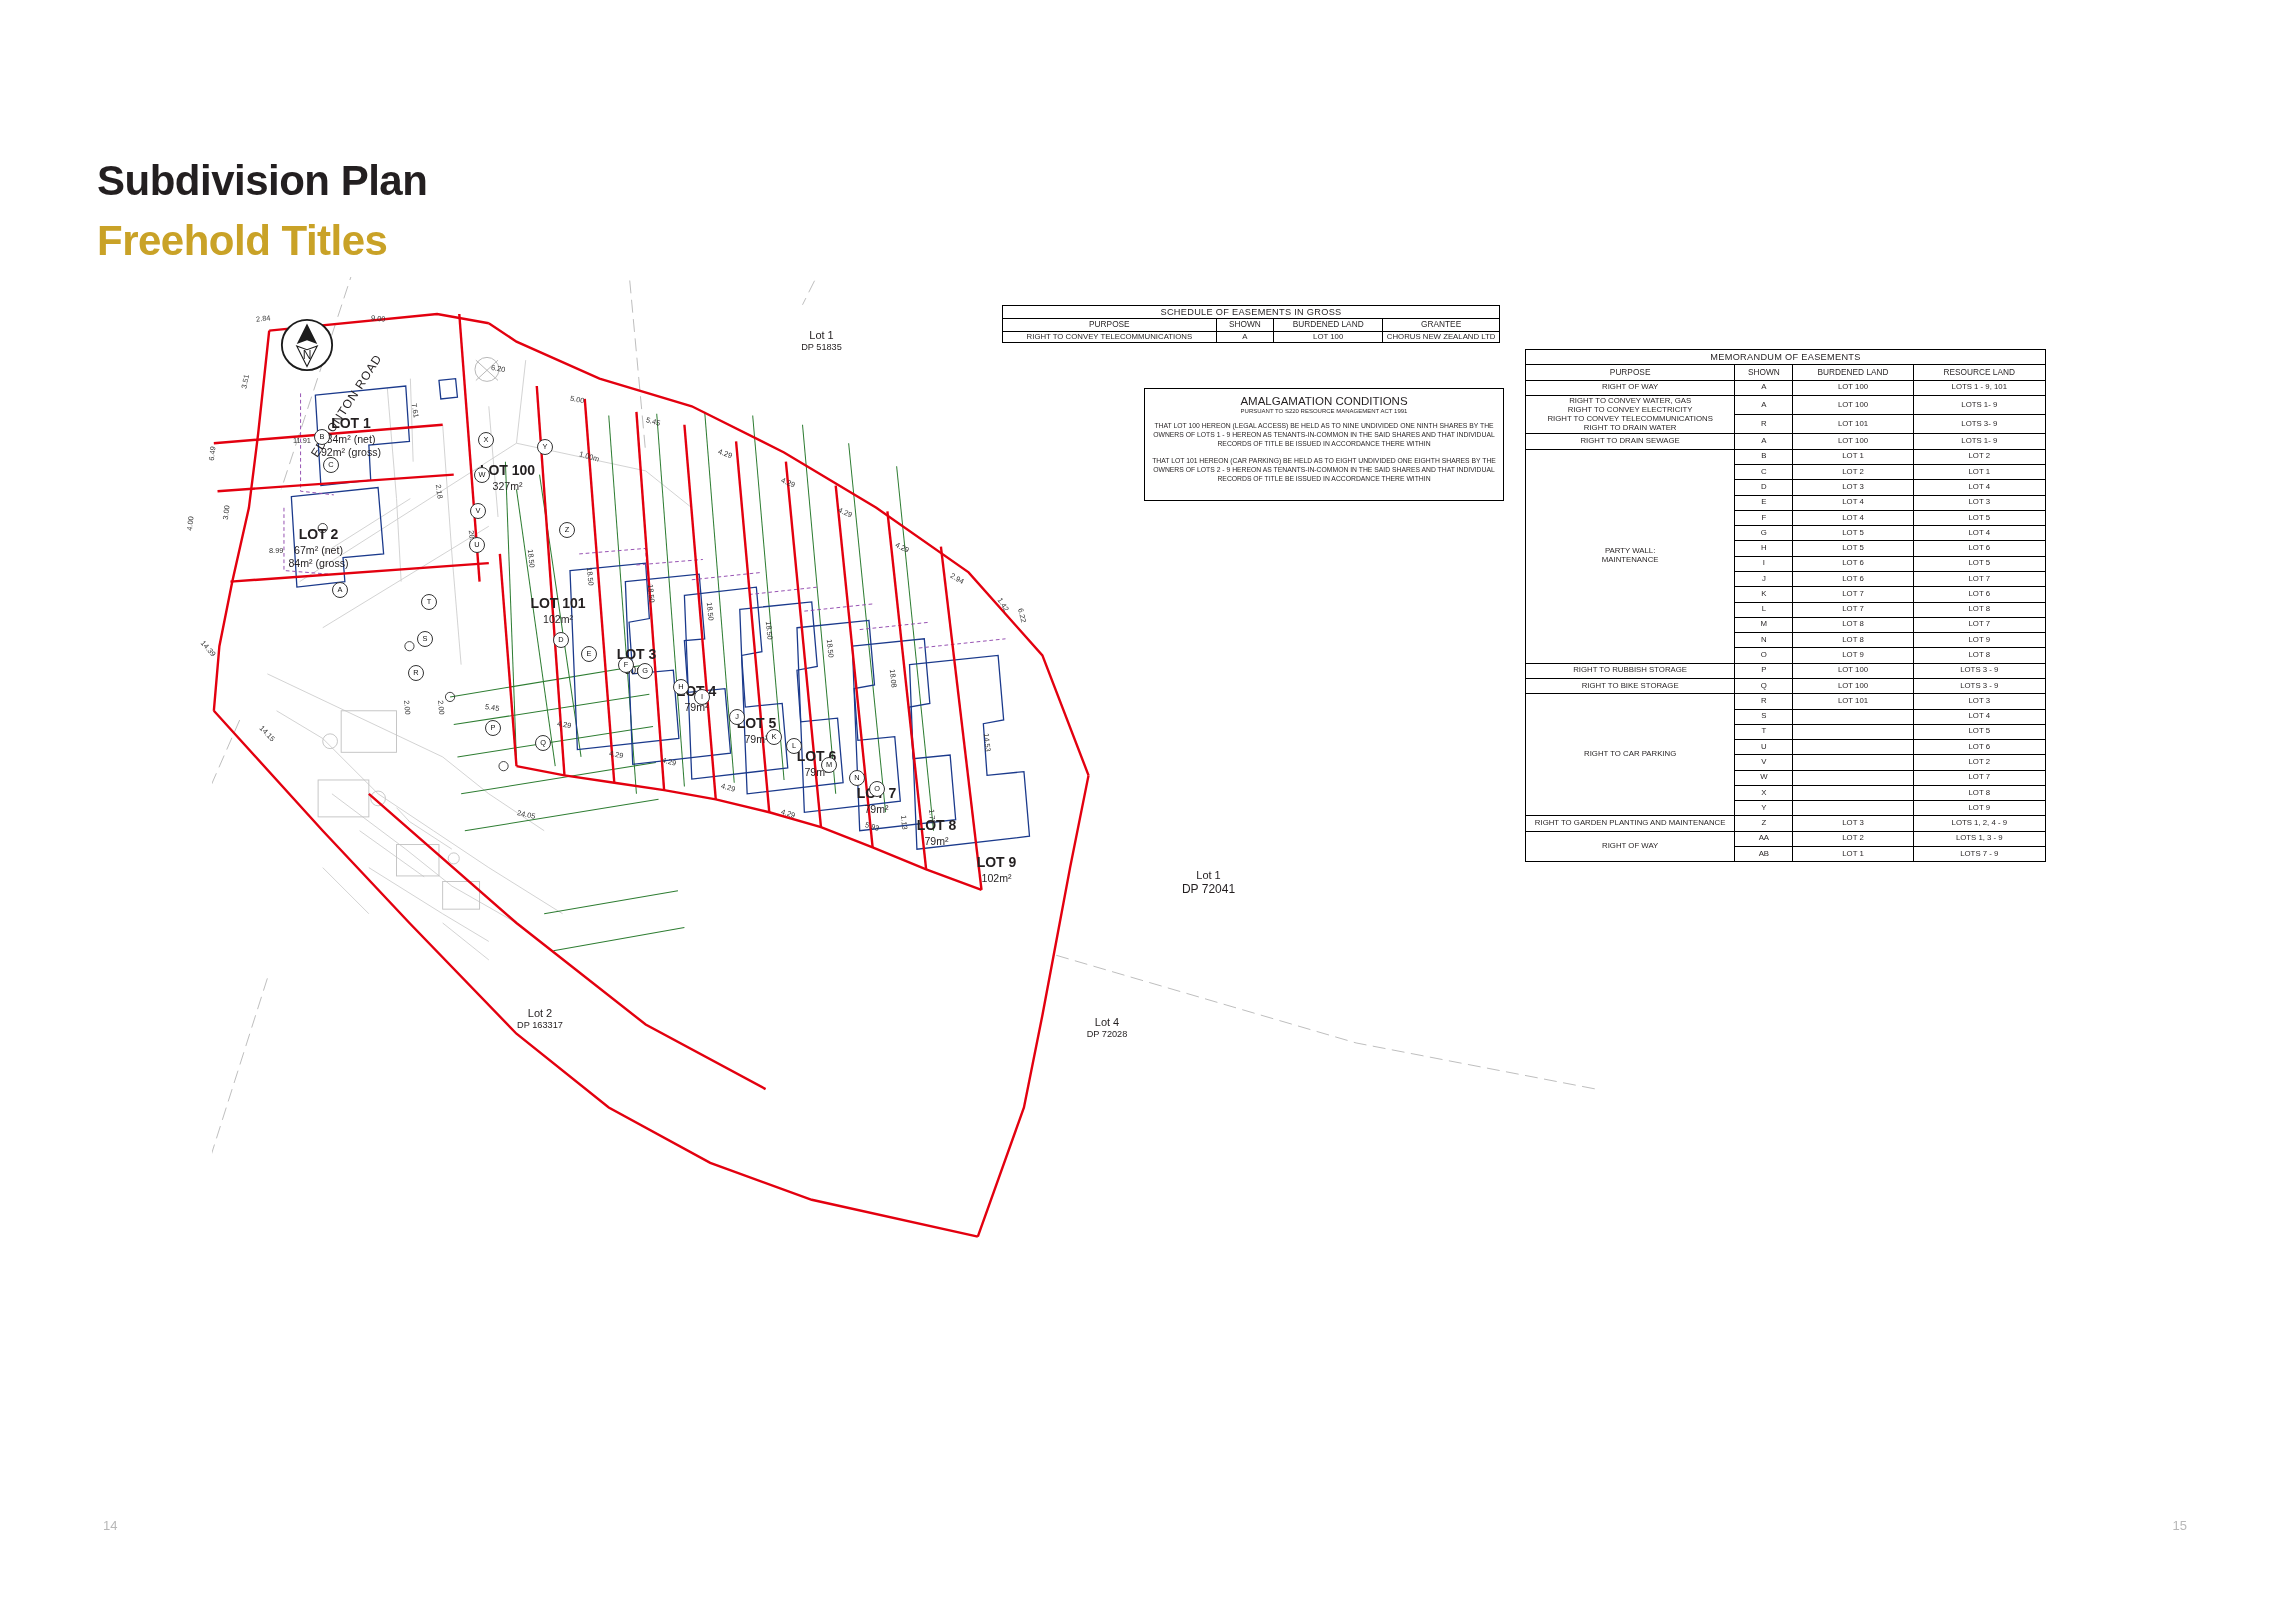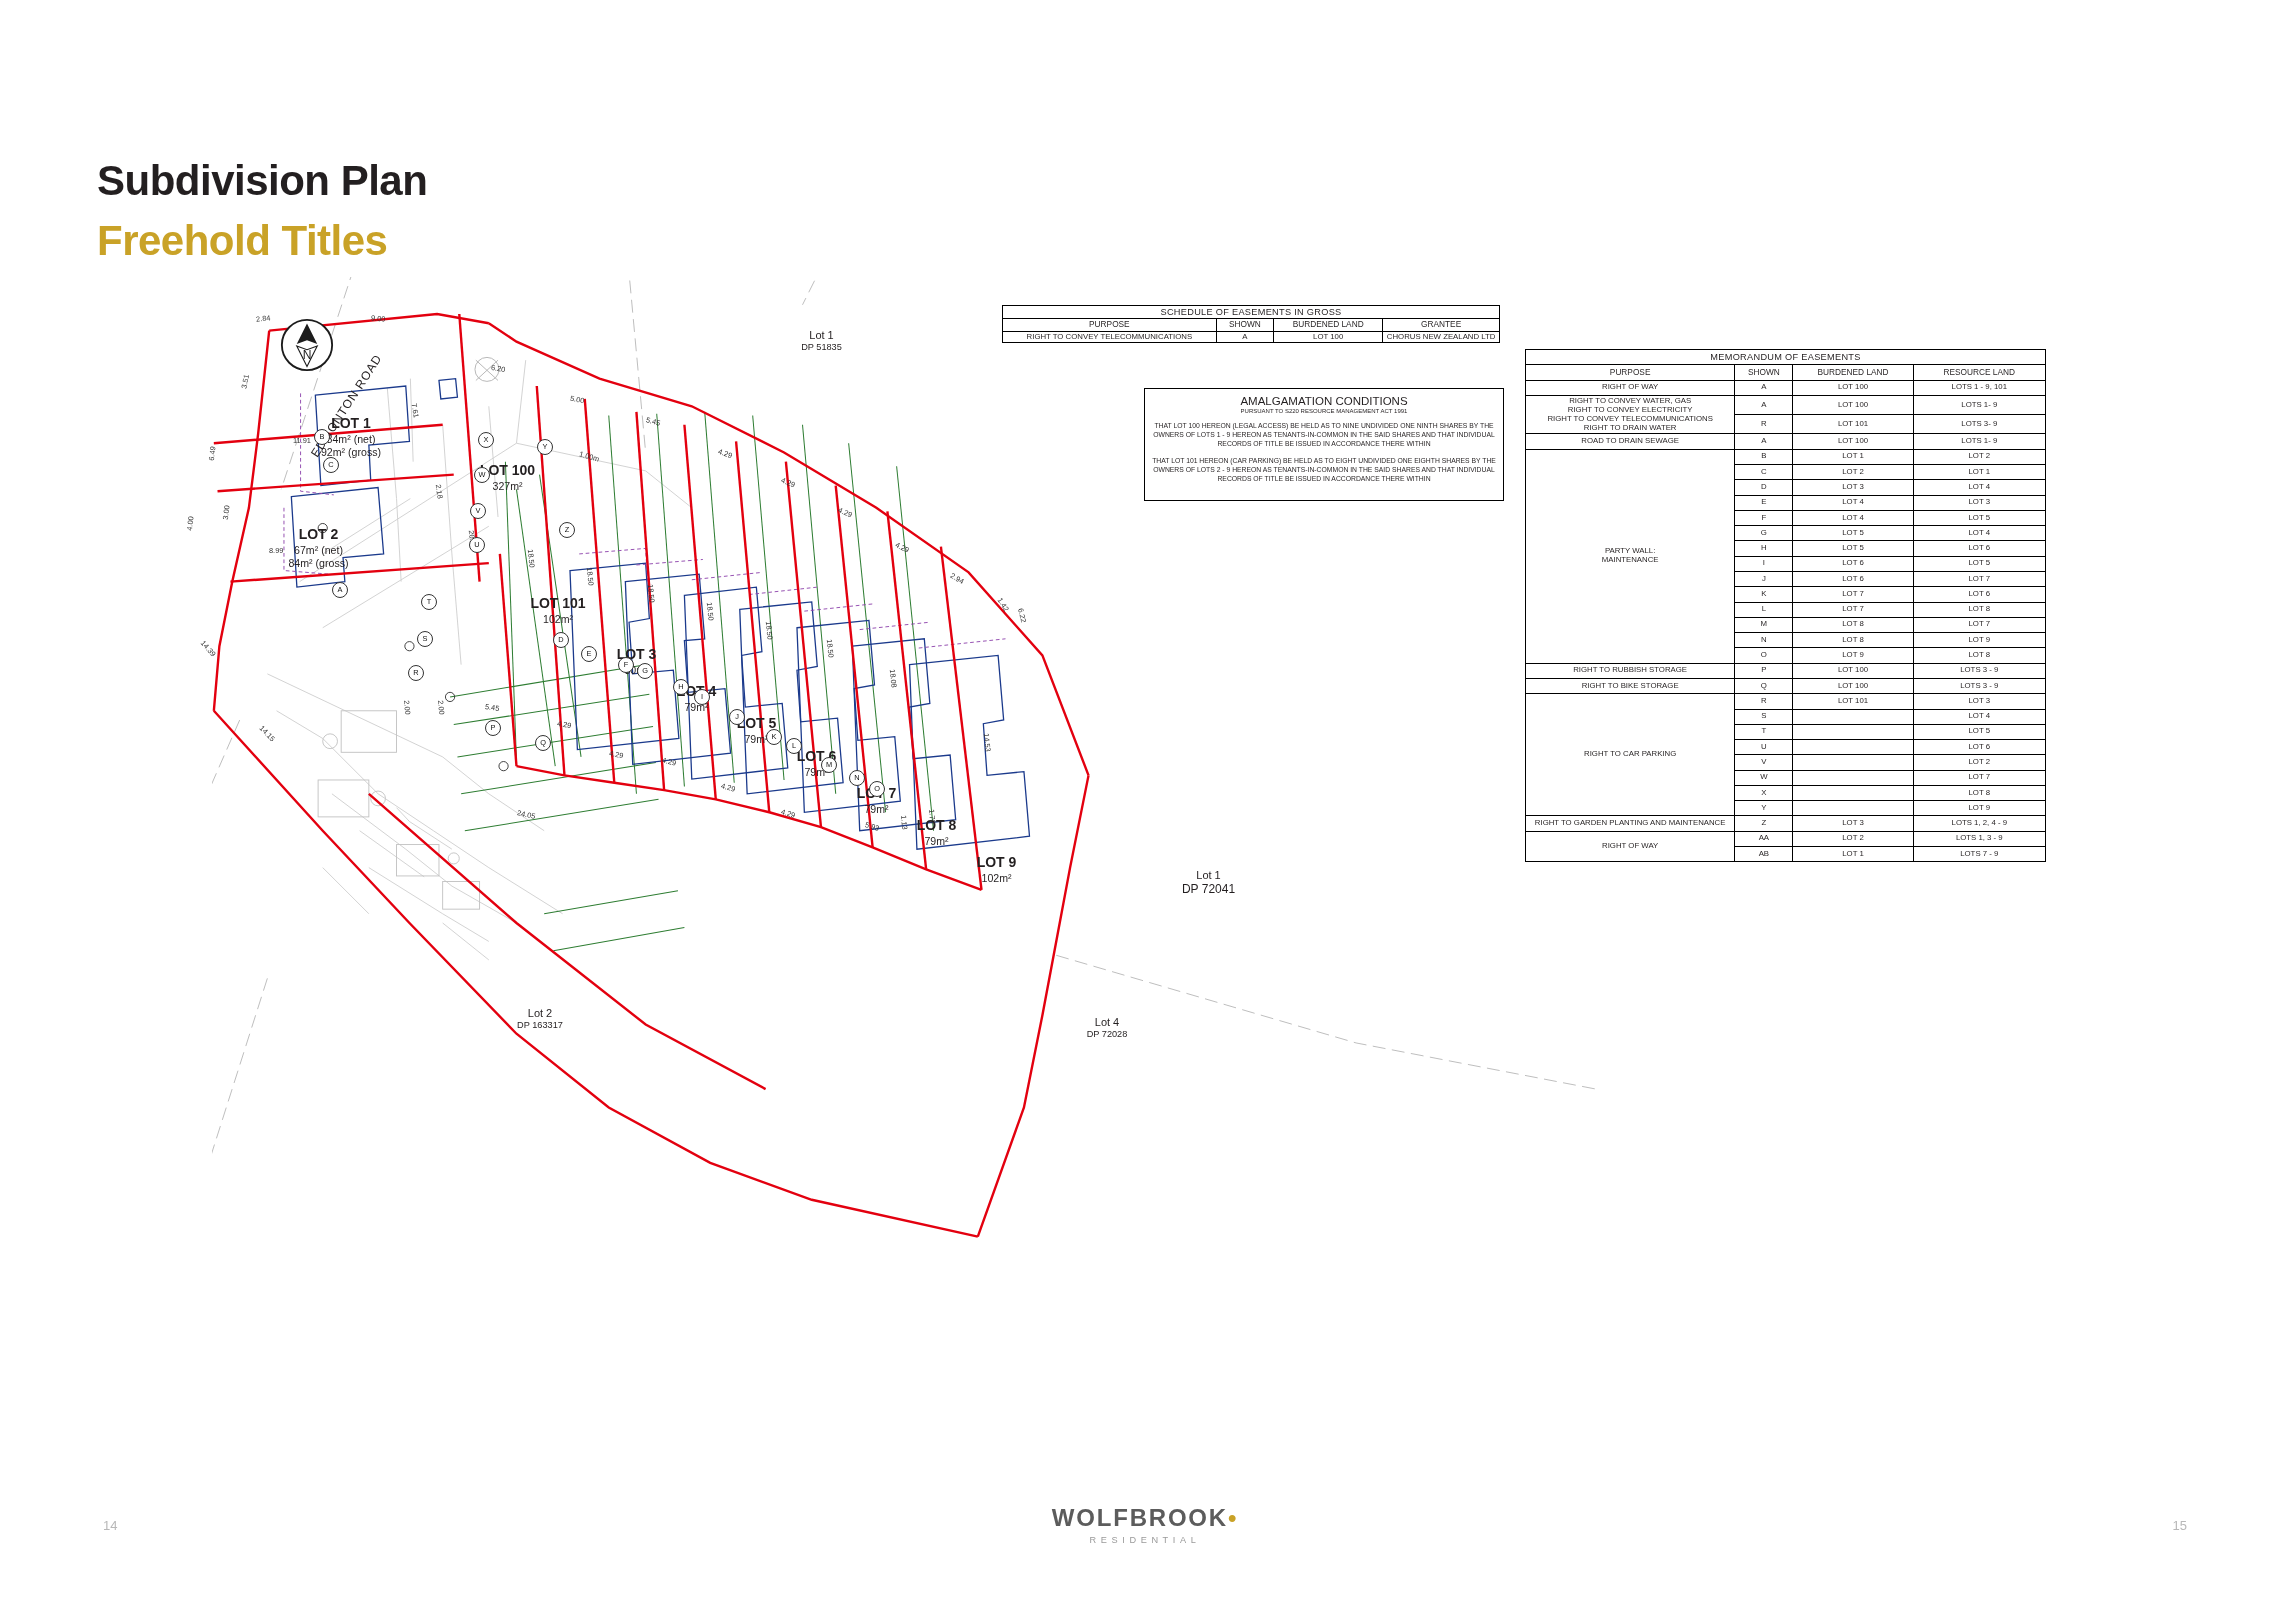--- a/index.html
+++ b/index.html
@@ -387,21 +387,21 @@
           <td>A</td>
           <td>LOT 100</td>
           <td>LOTS 1- 9</td>
         </tr>
         <tr>
           <td>R</td>
           <td>LOT 101</td>
           <td>LOTS 3- 9</td>
         </tr>
         <tr>
-          <td rowspan="1">ROAD TO DRAIN SEWAGE</td>
+          <td rowspan="1">RIGHT TO DRAIN SEWAGE</td>
           <td>A</td>
           <td>LOT 100</td>
           <td>LOTS 1- 9</td>
         </tr>
         <tr>
           <td rowspan="14">PARTY WALL:<br>MAINTENANCE</td>
           <td>B</td>
           <td>LOT 1</td>
           <td>LOT 2</td>
         </tr>
@@ -538,19 +538,15 @@
         <tr>
           <td>AB</td>
           <td>LOT 1</td>
           <td>LOTS 7 - 9</td>
         </tr>
       </tbody>
   </table>
 
   <div id="page-left">14</div>
   <div id="page-right">15</div>
-  <div id="brand">
-    <div class="bw"><span>WOLFBROOK</span><span class="dot">•</span></div>
-    <div class="br">RESIDENTIAL</div>
-  </div>
 
 </div>
 
 
 </body></html>

